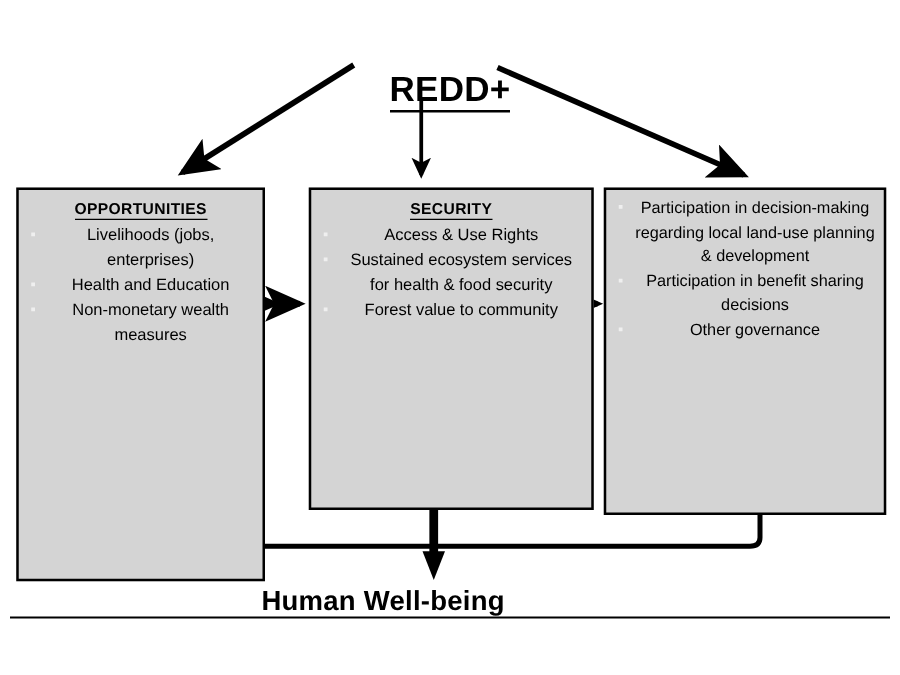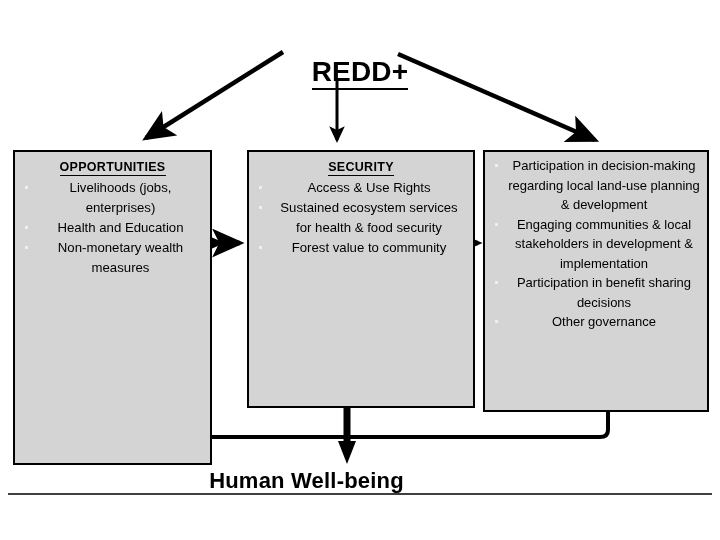--- a/index.html
+++ b/index.html
@@ -174,21 +174,20 @@
     <ul class="bullets">
       <li>Access &amp; Use Rights</li>
       <li>Sustained ecosystem services for health &amp; food security</li>
       <li>Forest value to community</li>
     </ul>
   </div>
 
   <div class="pillar" id="pillar-2">
     <ul class="bullets">
       <li>Participation in decision-making regarding local land-use planning &amp; development</li>
-      <li>Engaging communities &amp; local stakeholders in development &amp; implementation</li>
       <li>Participation in benefit sharing decisions</li>
       <li>Other governance</li>
     </ul>
   </div>
 
   <div class="wellbeing">Human Well-being</div>
 
 </div>
 
 </body></html>

